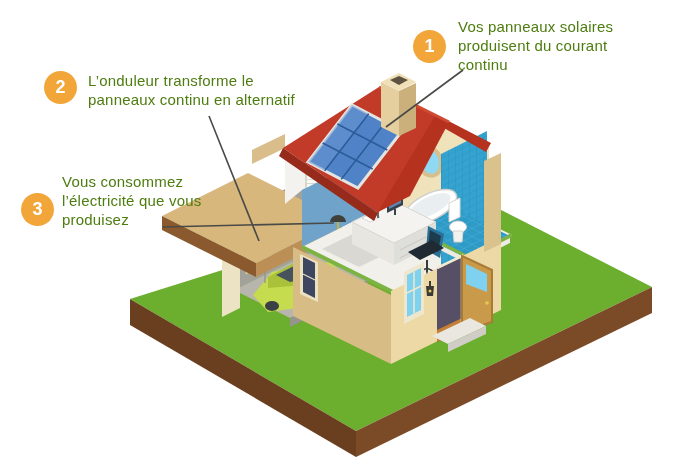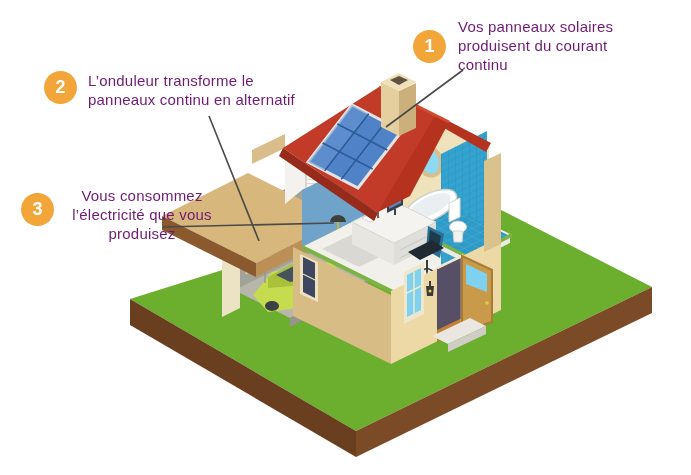--- a/index.html
+++ b/index.html
@@ -1,19 +1,19 @@
 <!DOCTYPE html>
 <html><head>
 <meta charset="utf-8">
 <style>
   html,body{margin:0;padding:0;background:#ffffff;}
   #stage{position:relative;width:691px;height:475px;background:#fff;overflow:hidden;
          font-family:"Liberation Sans",sans-serif;}
   #scene{position:absolute;left:0;top:0;}
-  .ann{position:absolute;color:#701a75;font-size:15px;line-height:1.28;letter-spacing:.2px;}
+  .ann{position:absolute;color:#4d7c0f;font-size:15px;line-height:1.28;letter-spacing:.2px;}
   .num{position:absolute;width:33px;height:33px;border-radius:50%;background:#f2a63a;
        color:#ffffff;font-size:18px;font-weight:bold;display:flex;align-items:center;
        justify-content:center;}
 </style>
 </head>
 <body>
 
 <div id="stage">
 
 <svg id="scene" width="691" height="475" viewBox="0 0 691 475">
@@ -236,15 +236,15 @@
 <div class="ann" style="left:458px;top:17px;width:185px;">Vos panneaux solaires produisent du courant continu</div>
 
 <div class="num" style="left:44px;top:71px;">
   <span>2</span>
 </div>
 <div class="ann" style="left:88px;top:71px;width:220px;">L’onduleur transforme le panneaux continu en alternatif</div>
 
 <div class="num" style="left:21px;top:193px;">
   <span>3</span>
 </div>
-<div class="ann" style="left:62px;top:186px;width:160px;text-align:center;">Vous consommez l’électricité que vous produisez</div>
+<div class="ann" style="left:62px;top:172px;width:160px;">Vous consommez l’électricité que vous produisez</div>
 
 </div>
 
 </body></html>

